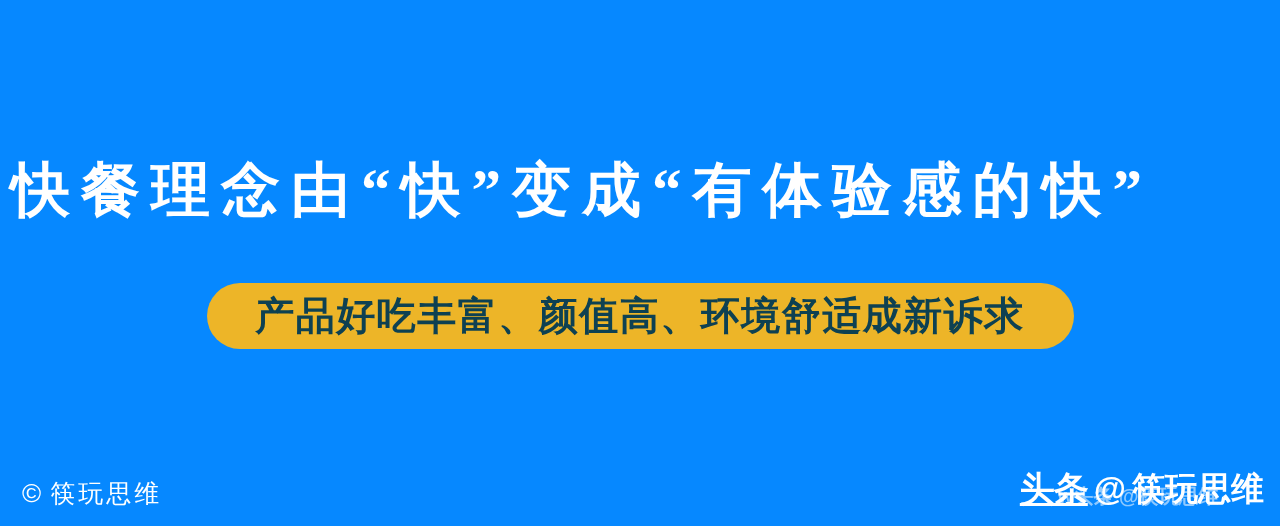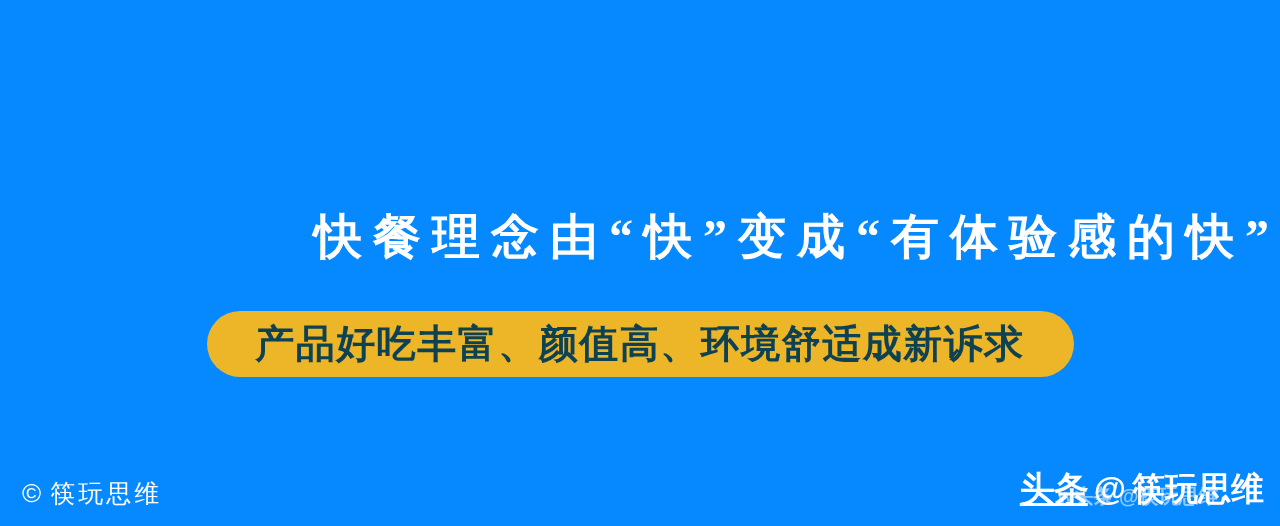--- a/index.html
+++ b/index.html
@@ -21,30 +21,29 @@
     background: #0688ff;
     overflow: hidden;
   }
 
   
   .headline {
     position: absolute;
     left: 0;
     top: 160px;
     width: 1280px;
-    text-align: right;
+    text-align: left;
     color: #ffffff;
     font-family: "Liberation Serif", "DejaVu Serif", serif;
-    font-size: 48px;
+    font-size: 59px;
     font-weight: 700;
     line-height: 60px;
     letter-spacing: 11px;
     text-indent: 11px;
     white-space: nowrap;
-    margin-top: 47px;
   }
 
   
   .pill-wrap {
     position: absolute;
     left: 0;
     top: 283px;
     width: 1280px;
     display: flex;
     justify-content: center;
@@ -52,21 +51,20 @@
   .pill {
     box-sizing: border-box;
     height: 66px;
     min-width: 867px;
     padding: 0 34px;
     border-radius: 33px;
     background: #edb528;
     display: flex;
     align-items: center;
     justify-content: center;
-    margin-top: 28px;
   }
   .pill-text {
     color: #0e4152;
     font-family: "Liberation Serif", "DejaVu Serif", serif;
     font-size: 39px;
     font-weight: 700;
     line-height: 42px;
     letter-spacing: 1.5px;
     white-space: nowrap;
   }

